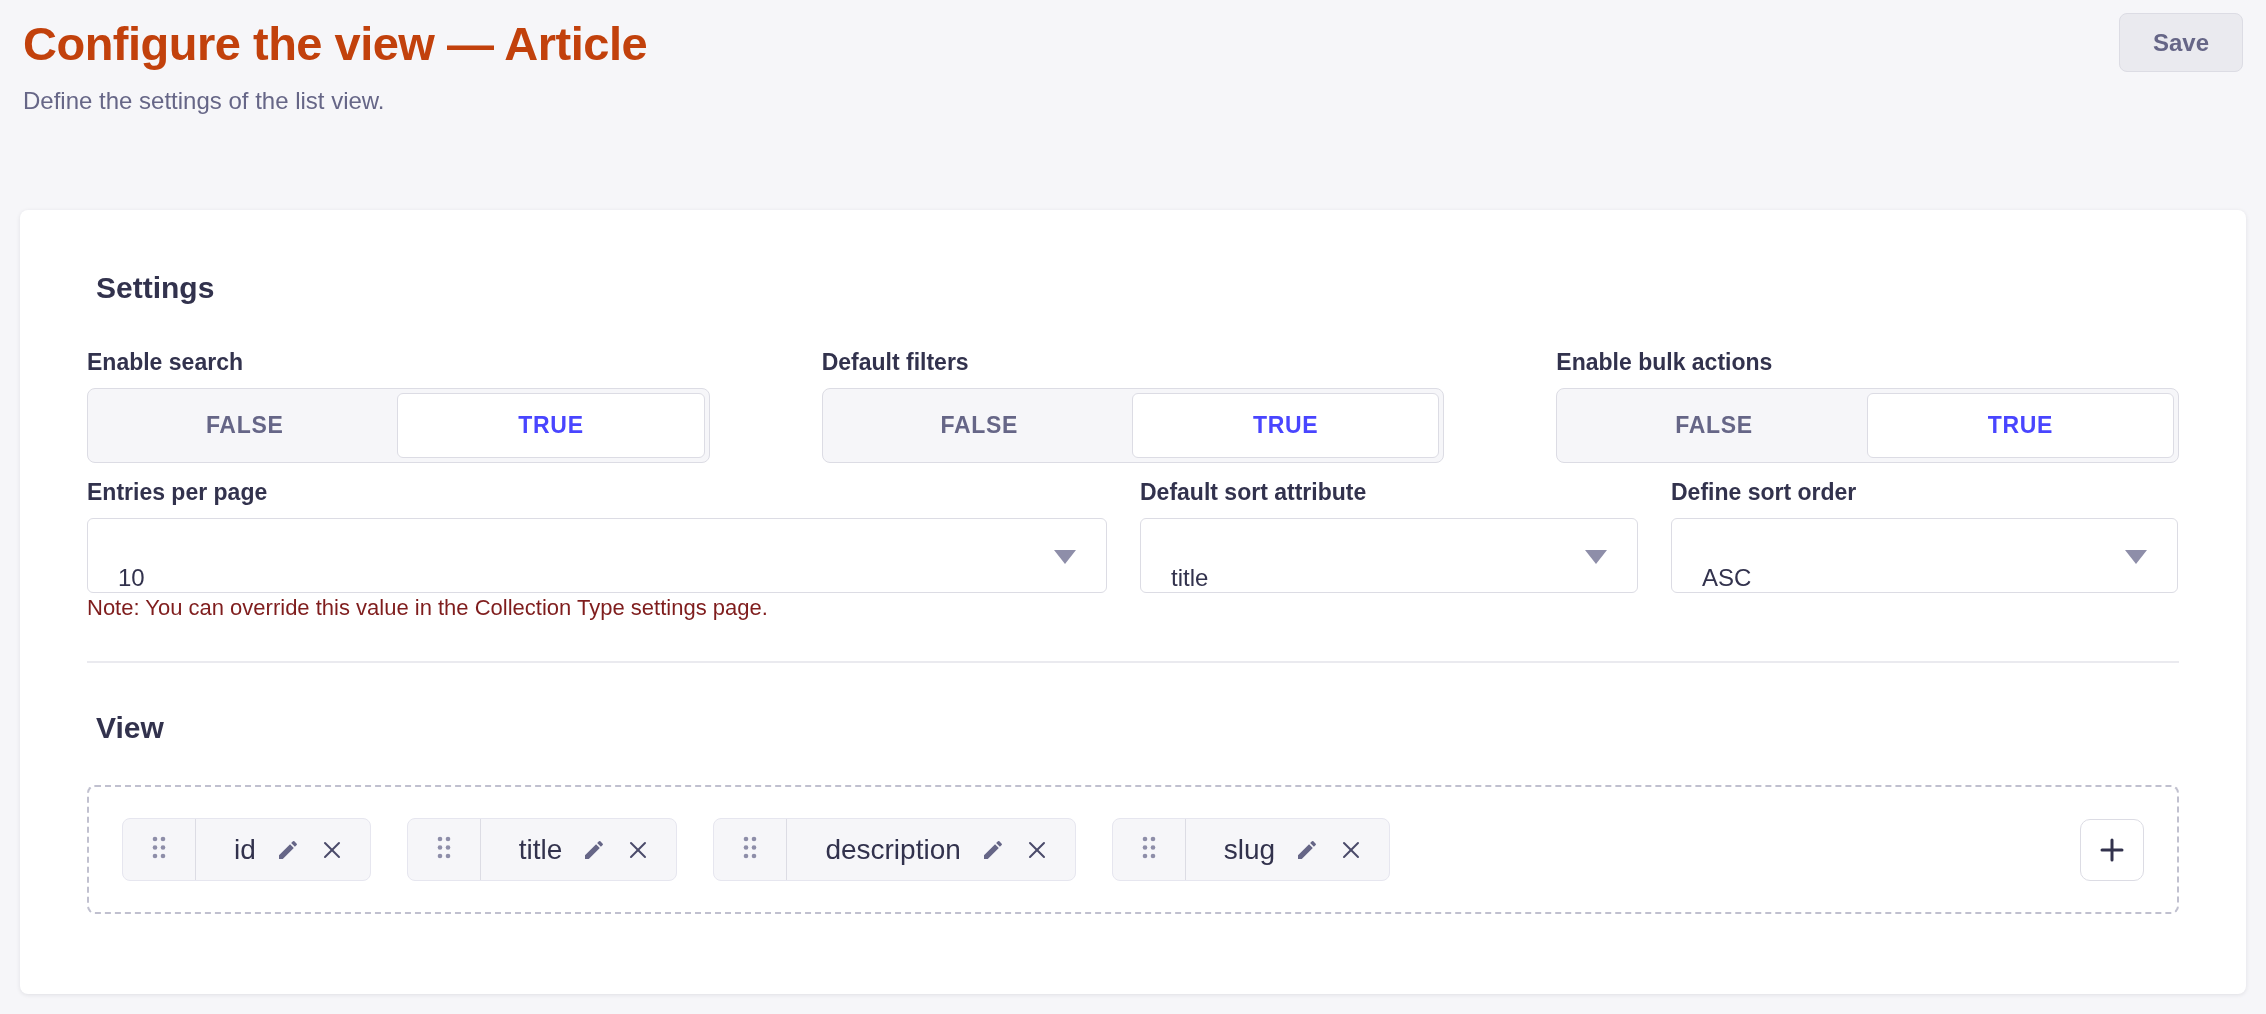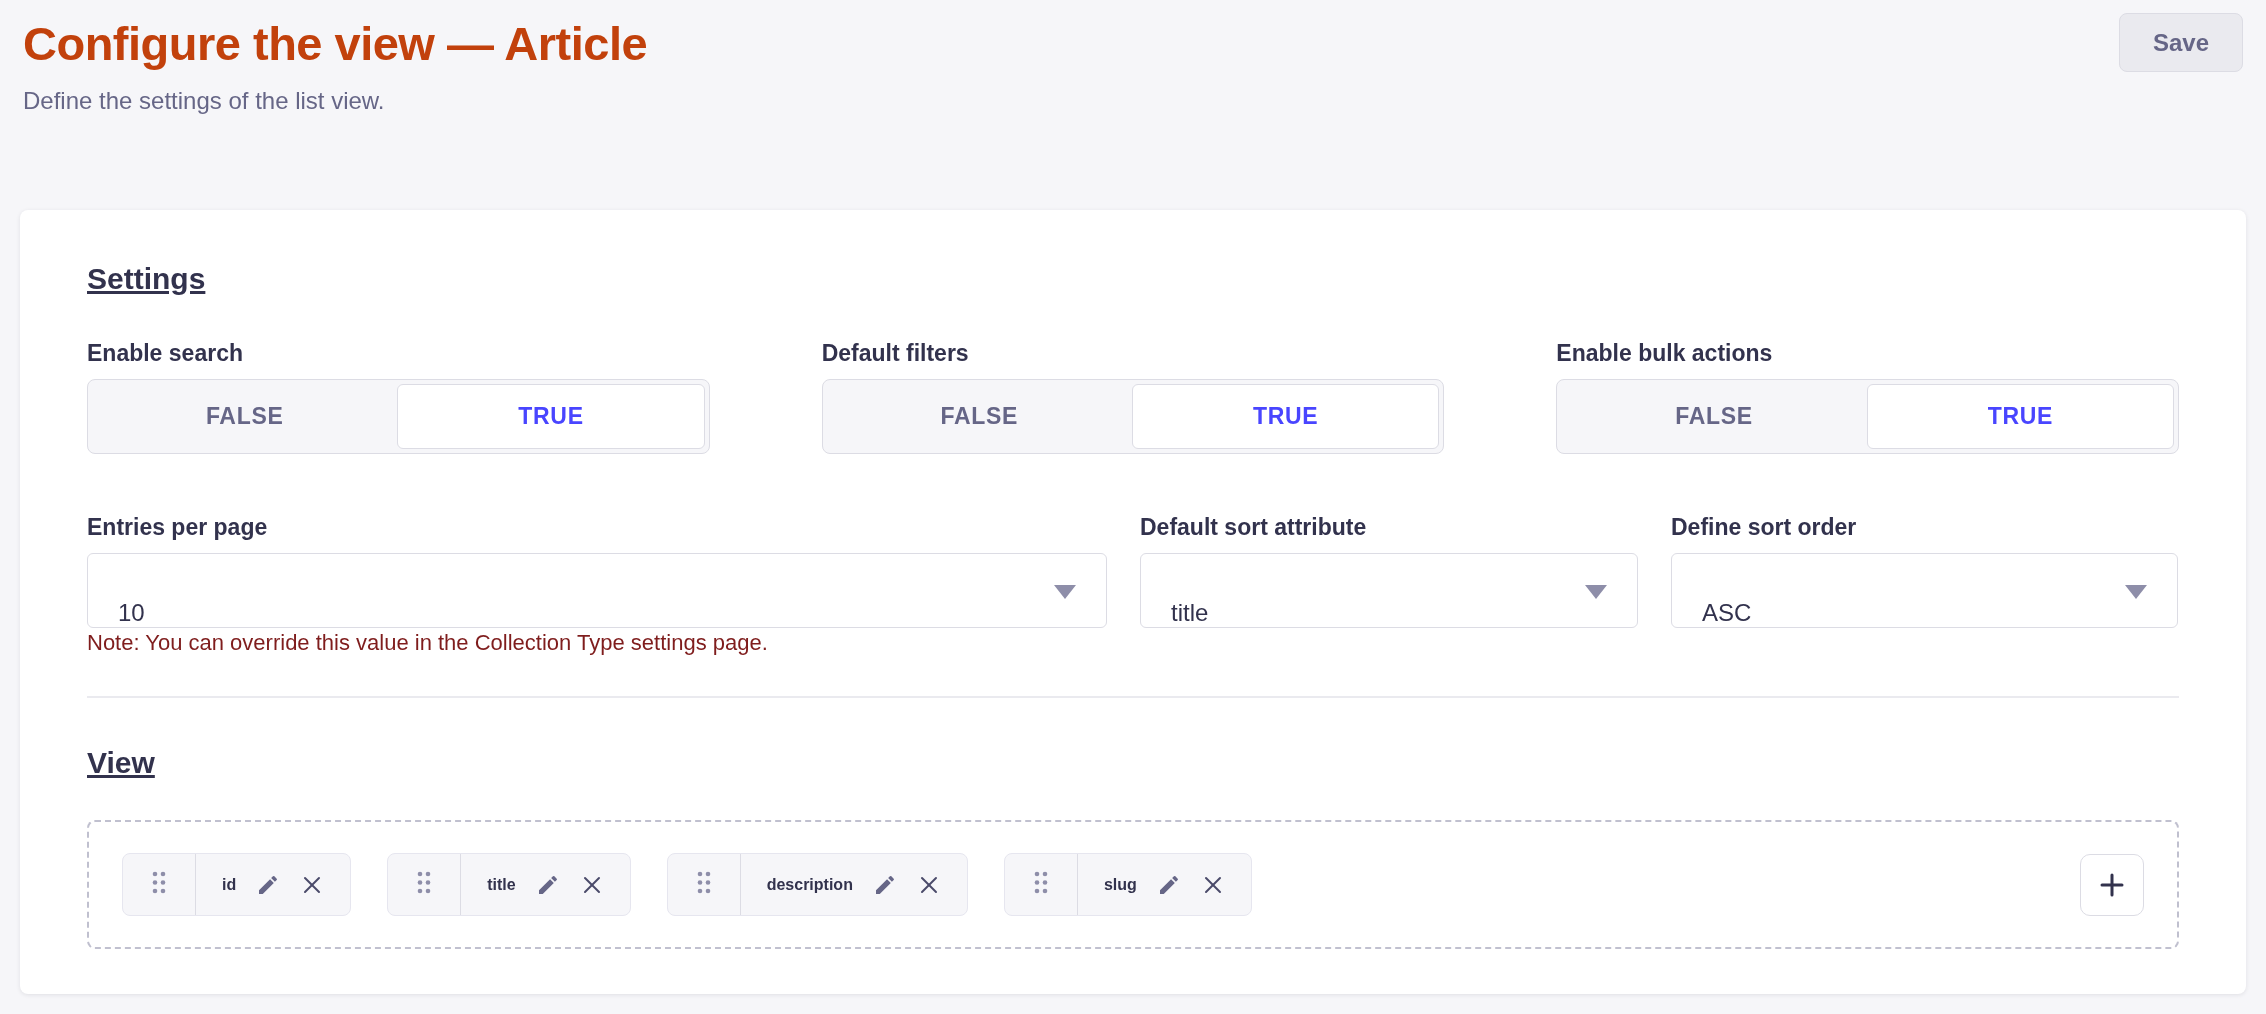--- a/index.html
+++ b/index.html
@@ -56,26 +56,25 @@
     top: 210px;
     left: 20px;
     width: 2226px;
     height: 784px;
     background: #ffffff;
     border-radius: 8px;
     box-shadow: 0 1px 4px rgba(33, 33, 52, 0.1);
     padding: 52px 67px 0 67px;
   }
   .section-heading {
-    margin: 0;
+    margin: 9px;
     font-size: 30px;
     line-height: 34px;
     font-weight: 700;
     color: #32324d;
-    text-decoration: underline;
   }
 
   
   .toggles-row {
     display: flex;
     gap: 112px;
     margin-top: 44px;
   }
   .toggle-col { width: 637px; }
   .field-label {
@@ -109,21 +108,21 @@
     background: #ffffff;
     border: 1px solid #dcdce4;
     color: #4945ff;
     font-weight: 700;
   }
 
   
   .selects-row {
     display: flex;
     gap: 33px;
-    margin-top: 60px;
+    margin-top: 16px;
   }
   .col-entries { width: 1020px; }
   .col-sort    { width: 498px; }
   .col-order   { width: 507px; }
   .select {
     position: relative;
     height: 75px;
     background: #ffffff;
     border: 1px solid #dcdce4;
     border-radius: 6px;
@@ -188,23 +187,24 @@
     border-right: 1px solid #dcdce4;
     cursor: grab;
   }
   .chip-body {
     display: flex;
     align-items: center;
     gap: 20px;
     padding: 0 26px;
   }
   .chip-label {
-    font-size: 16px;
-    font-weight: 700;
+    font-size: 28px;
+    font-weight: 400;
     color: #32324d;
+    margin-left: 12px;
   }
   .icon-btn {
     display: inline-flex;
     align-items: center;
     justify-content: center;
     cursor: pointer;
     background: none;
     border: none;
     padding: 0;
   }

